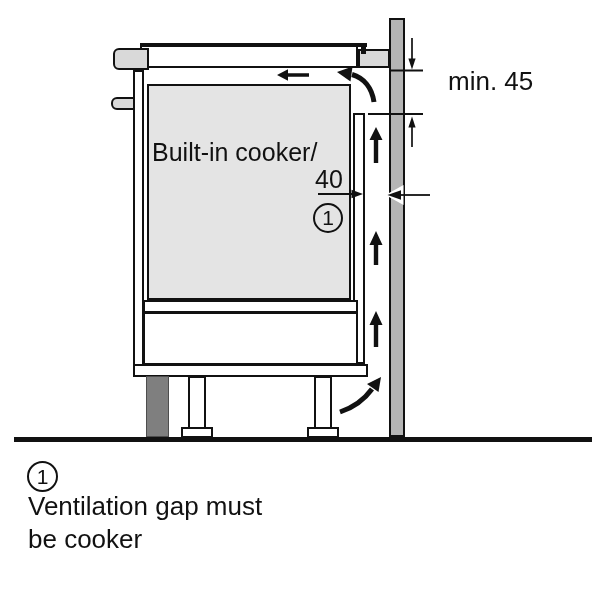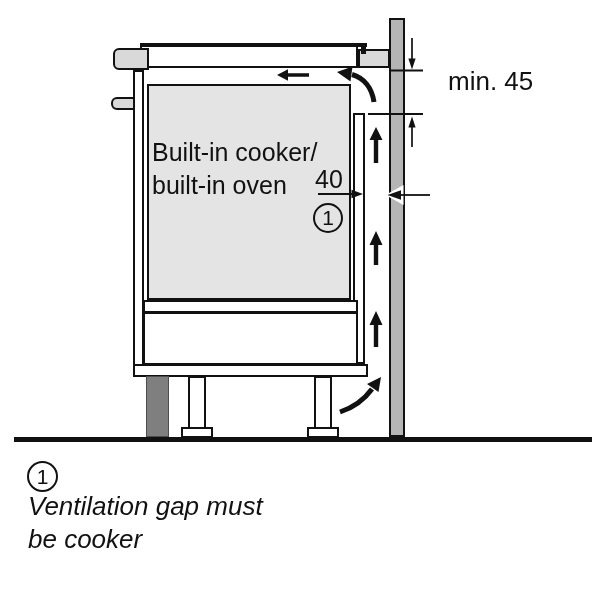--- a/index.html
+++ b/index.html
@@ -40,21 +40,21 @@
   .appliance-label{left:152px;top:92px;font-size:25px;line-height:33px;white-space:nowrap;margin-top:44px;}
   .label-20{left:315px;top:165px;font-size:25px;}
   .label-min45{left:448px;top:66px;font-size:26px;white-space:nowrap;}
   .callout-circle{
     width:30px;height:30px;border:2.5px solid #111;border-radius:50%;
     display:flex;align-items:center;justify-content:center;
     font-size:21px;background:transparent;
   }
   .callout-diagram{left:313px;top:203px;}
   .callout-legend{left:27px;top:461px;width:31px;height:31px;background:#fff;}
-  .legend-text{left:28px;top:490px;font-size:26px;line-height:33px;font-style:italic;}
+  .legend-text{left:28px;top:490px;font-size:26px;line-height:33px;}
   .legend-text span{display:block;}
   svg.overlay{position:absolute;left:0;top:0;pointer-events:none;}
 </style>
 </head>
 <body>
 
 <div id="canvas">
 
   <div class="abs fill-wall wall"></div>
 
@@ -124,21 +124,20 @@
 
     <g>
       <polygon points="385.5,195 403.5,185 403.5,205" fill="#fff"></polygon>
       <polygon points="387.5,195 401,190.2 401,199.8" fill="#111"></polygon>
       <line x1="400" y1="195" x2="430" y2="195" stroke="#111" stroke-width="1.8"></line>
     </g>
   </svg>
 
   <div class="abs appliance-label">
     <span style="display:block">Built-in cooker/</span>
-    <span style="display:block">built-in oven</span>
   </div>
   <div class="abs label-20">40</div>
   <div class="abs label-min45">min. 45</div>
   <div class="abs callout-circle callout-diagram">1</div>
 
   <div class="abs callout-circle callout-legend">1</div>
   <div class="abs legend-text">
     <span>Ventilation gap must</span>
     <span>be cooker</span>
   </div>

